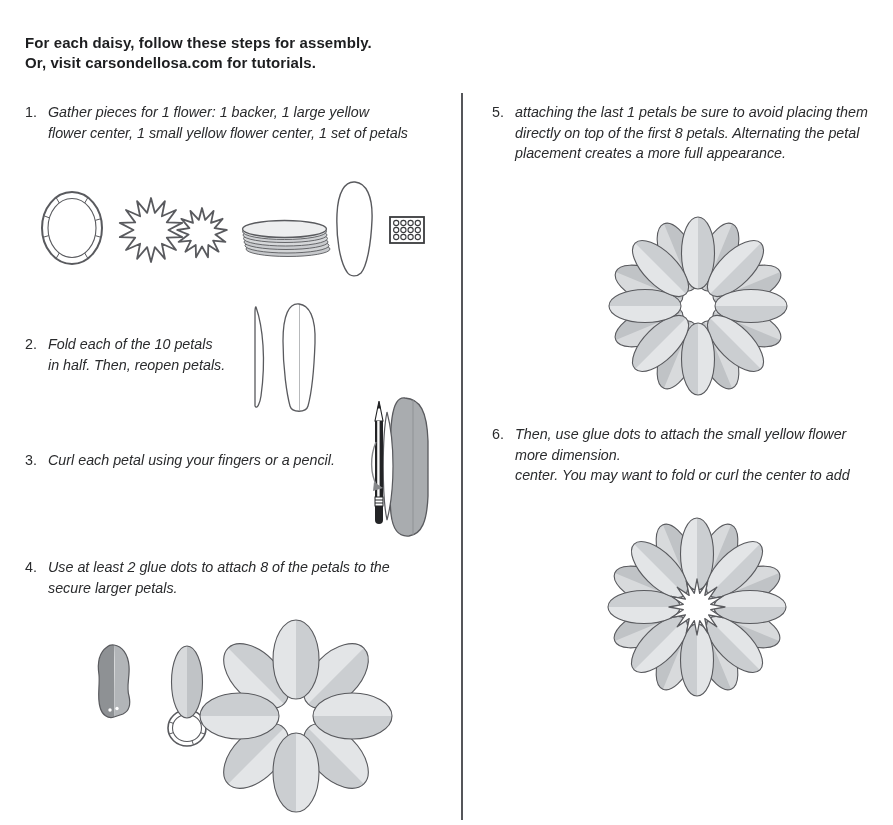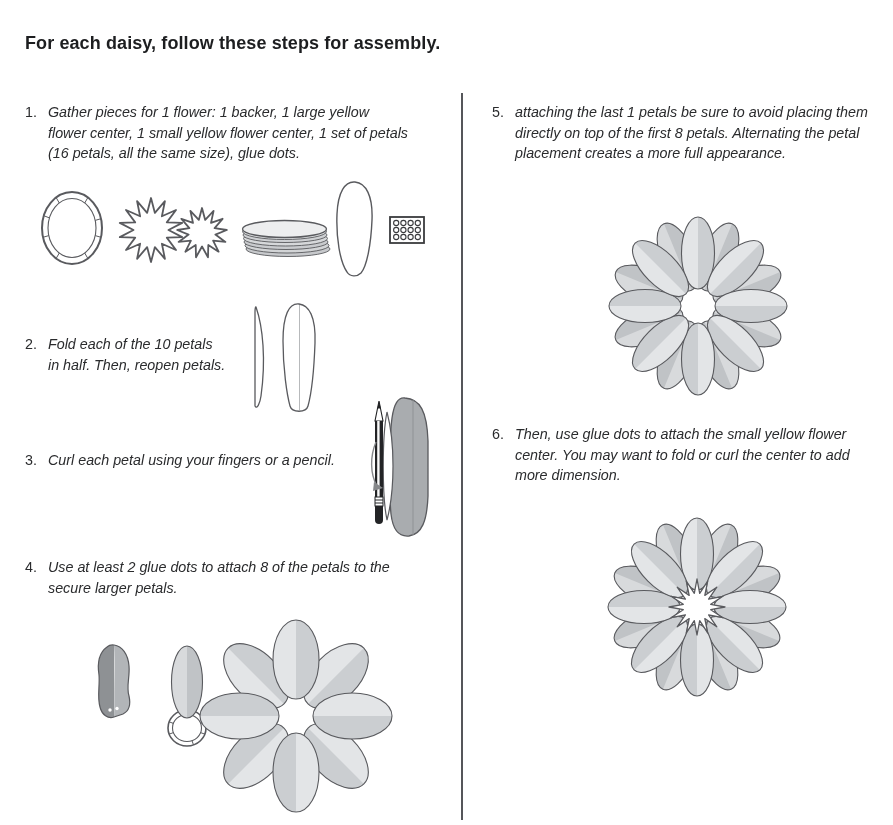--- a/index.html
+++ b/index.html
@@ -1,44 +1,44 @@
 <!DOCTYPE html>
 <html><head>
 <meta charset="utf-8">
 <style>
   html,body{margin:0;padding:0;background:#ffffff;}
   body{width:893px;height:825px;position:relative;overflow:hidden;
        font-family:"Liberation Sans","DejaVu Sans",sans-serif;color:#232426;}
   .page{position:absolute;inset:0;background:#fff;}
-  .header{position:absolute;left:25px;top:33px;font-size:18px;font-weight:bold;
+  .header{position:absolute;left:25px;top:33px;font-size:15px;font-weight:bold;
           line-height:20px;color:#1d1e20;letter-spacing:.1px;}
   .divider{position:absolute;left:461px;top:93px;width:2px;height:727px;background:#55565a;}
   .step{position:absolute;display:flex;font-size:14.3px;line-height:20.6px;color:#2a2b2d;}
   .step .num{width:23px;flex:none;}
   .step .txt{flex:1;font-style:italic;}
   .art{position:absolute;}
   svg{display:block;overflow:visible;}
 </style>
 </head>
 <body>
 
 <div class="page">
 
   <div class="header">
       <div>For each daisy, follow these steps for assembly.</div>
+      <div>Or, visit carsondellosa.com for tutorials.</div>
     </div>
 
   <div class="divider"></div>
 
   <div class="step" style="left:25px;top:102px;width:410px">
     <span class="num">1.</span>
     <span class="txt">
         <div>Gather pieces for 1 flower: 1 backer, 1 large yellow</div>
         <div>flower center, 1 small yellow flower center, 1 set of petals</div>
-        <div>(16 petals, all the same size), glue dots.</div>
       </span>
   </div>
   <div class="step" style="left:25px;top:334px;width:250px">
     <span class="num">2.</span>
     <span class="txt">
         <div>Fold each of the 10 petals</div>
         <div>in half. Then, reopen petals.</div>
       </span>
   </div>
   <div class="step" style="left:25px;top:450px;width:420px">
@@ -60,22 +60,22 @@
     <span class="txt">
         <div>attaching the last 1 petals be sure to avoid placing them</div>
         <div>directly on top of the first 8 petals. Alternating the petal</div>
         <div>placement creates a more full appearance.</div>
       </span>
   </div>
   <div class="step" style="left:492px;top:424px;width:400px">
     <span class="num">6.</span>
     <span class="txt">
         <div>Then, use glue dots to attach the small yellow flower</div>
+        <div>more dimension.</div>
         <div>center. You may want to fold or curl the center to add</div>
-        <div>more dimension.</div>
       </span>
   </div>
 
   <svg class="art" id="art-ring" style="left:40px;top:189px" width="64" height="78" viewBox="0 0 64 78">
       <ellipse cx="32" cy="39" rx="30" ry="36" fill="#fff" stroke="#595a5e" stroke-width="2"></ellipse>
       <ellipse cx="32" cy="39" rx="24" ry="29.5" fill="#fff" stroke="#595a5e" stroke-width="1.1"></ellipse>
       <line x1="55.2" y1="46.6" x2="61.0" y2="48.3" stroke="#595a5e" stroke-width="1"></line>
       <line x1="44.7" y1="64.0" x2="47.9" y2="69.5" stroke="#595a5e" stroke-width="1"></line>
       <line x1="19.3" y1="64.0" x2="16.1" y2="69.5" stroke="#595a5e" stroke-width="1"></line>
       <line x1="8.8" y1="46.6" x2="3.0" y2="48.3" stroke="#595a5e" stroke-width="1"></line>

